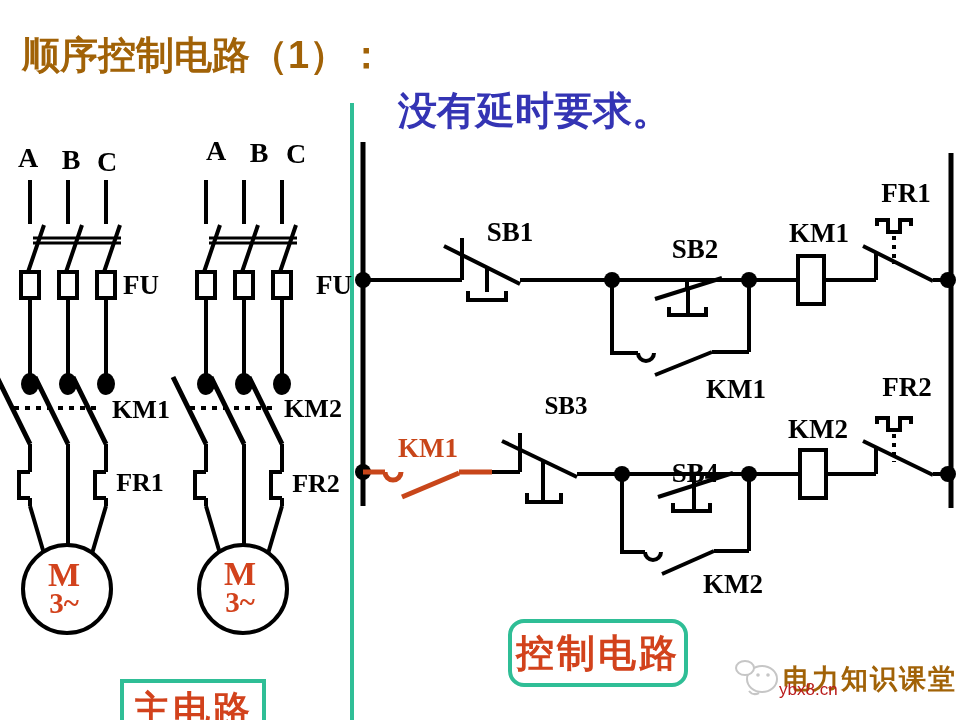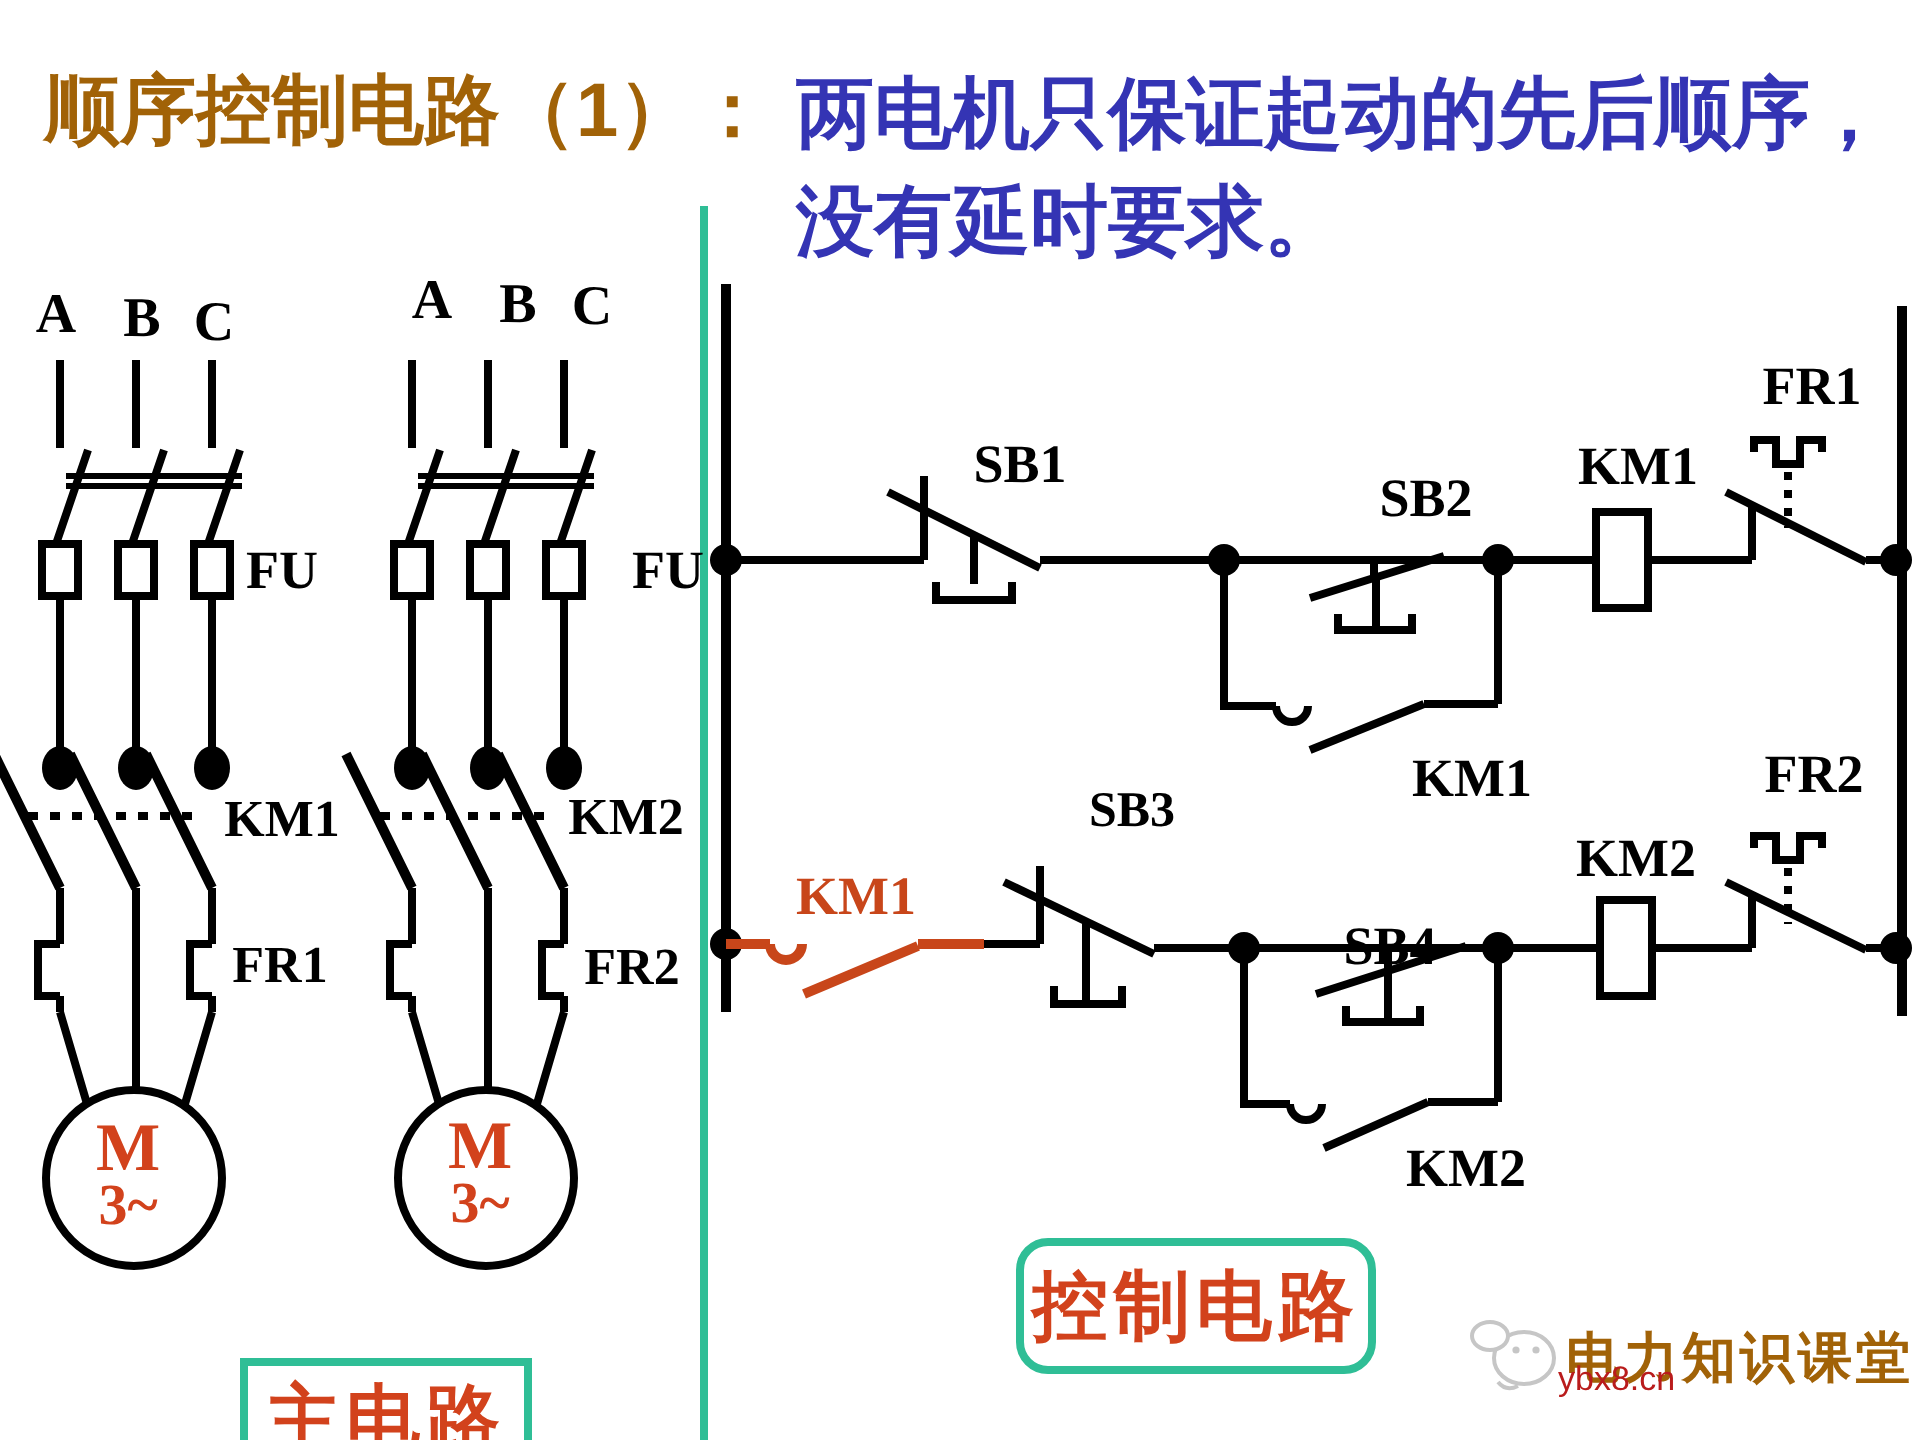--- a/index.html
+++ b/index.html
@@ -26,21 +26,20 @@
   .dotted{stroke:#000;stroke-width:4;fill:none;stroke-dasharray:5 6;}
   .dotfr{stroke:#000;stroke-width:4;fill:none;stroke-dasharray:4 5;}
   .wm-logo{stroke:#c6c6c6;stroke-width:2;fill:#fff;}
 </style>
 </head>
 <body>
 
 <div id="stage">
 
   <div class="title-red cn">顺序控制电路（1）：</div>
-  <div class="title-blue1 cn">两电机只保证起动的先后顺序，</div>
   <div class="title-blue2 cn">没有延时要求。</div>
 
   <div class="divider"></div>
 
   <svg width="960" height="720" viewBox="0 0 960 720">
 
     <g>
       <path class="w4" d="M30 180 V224 M68 180 V224 M106 180 V224"></path>
     </g>
     <g>
@@ -204,21 +203,21 @@
   <div class="lbl" style="left:216px;top:137px;font-size:28px;">A</div>
   <div class="lbl" style="left:259px;top:139px;font-size:28px;">B</div>
   <div class="lbl" style="left:296px;top:140px;font-size:28px;">C</div>
   <div class="lbl" style="left:334px;top:272px;font-size:27px;">FU</div>
   <div class="lbl" style="left:313px;top:396px;font-size:26px;">KM2</div>
   <div class="lbl" style="left:316px;top:471px;font-size:26px;">FR2</div>
   <div class="lbl" style="left:240px;top:557px;font-size:34px;color:#d2421c;">M</div>
   <div class="lbl" style="left:240px;top:588px;font-size:29px;color:#d2421c;">3~</div>
 
   <div class="lbl" style="left:510px;top:219px;font-size:27px;">SB1</div>
-  <div class="lbl" style="left:695px;top:236px;font-size:27px;margin-left:18px;">SB2</div>
+  <div class="lbl" style="left:695px;top:236px;font-size:27px;">SB2</div>
   <div class="lbl" style="left:819px;top:220px;font-size:27px;">KM1</div>
   <div class="lbl" style="left:906px;top:180px;font-size:27px;">FR1</div>
   <div class="lbl" style="left:736px;top:376px;font-size:27px;">KM1</div>
   <div class="lbl" style="left:428px;top:435px;font-size:27px;color:#c8461a;">KM1</div>
   <div class="lbl" style="left:566px;top:393px;font-size:25px;">SB3</div>
   <div class="lbl" style="left:695px;top:460px;font-size:27px;">SB4</div>
   <div class="lbl" style="left:818px;top:416px;font-size:27px;">KM2</div>
   <div class="lbl" style="left:907px;top:374px;font-size:27px;">FR2</div>
   <div class="lbl" style="left:733px;top:571px;font-size:27px;">KM2</div>
 

